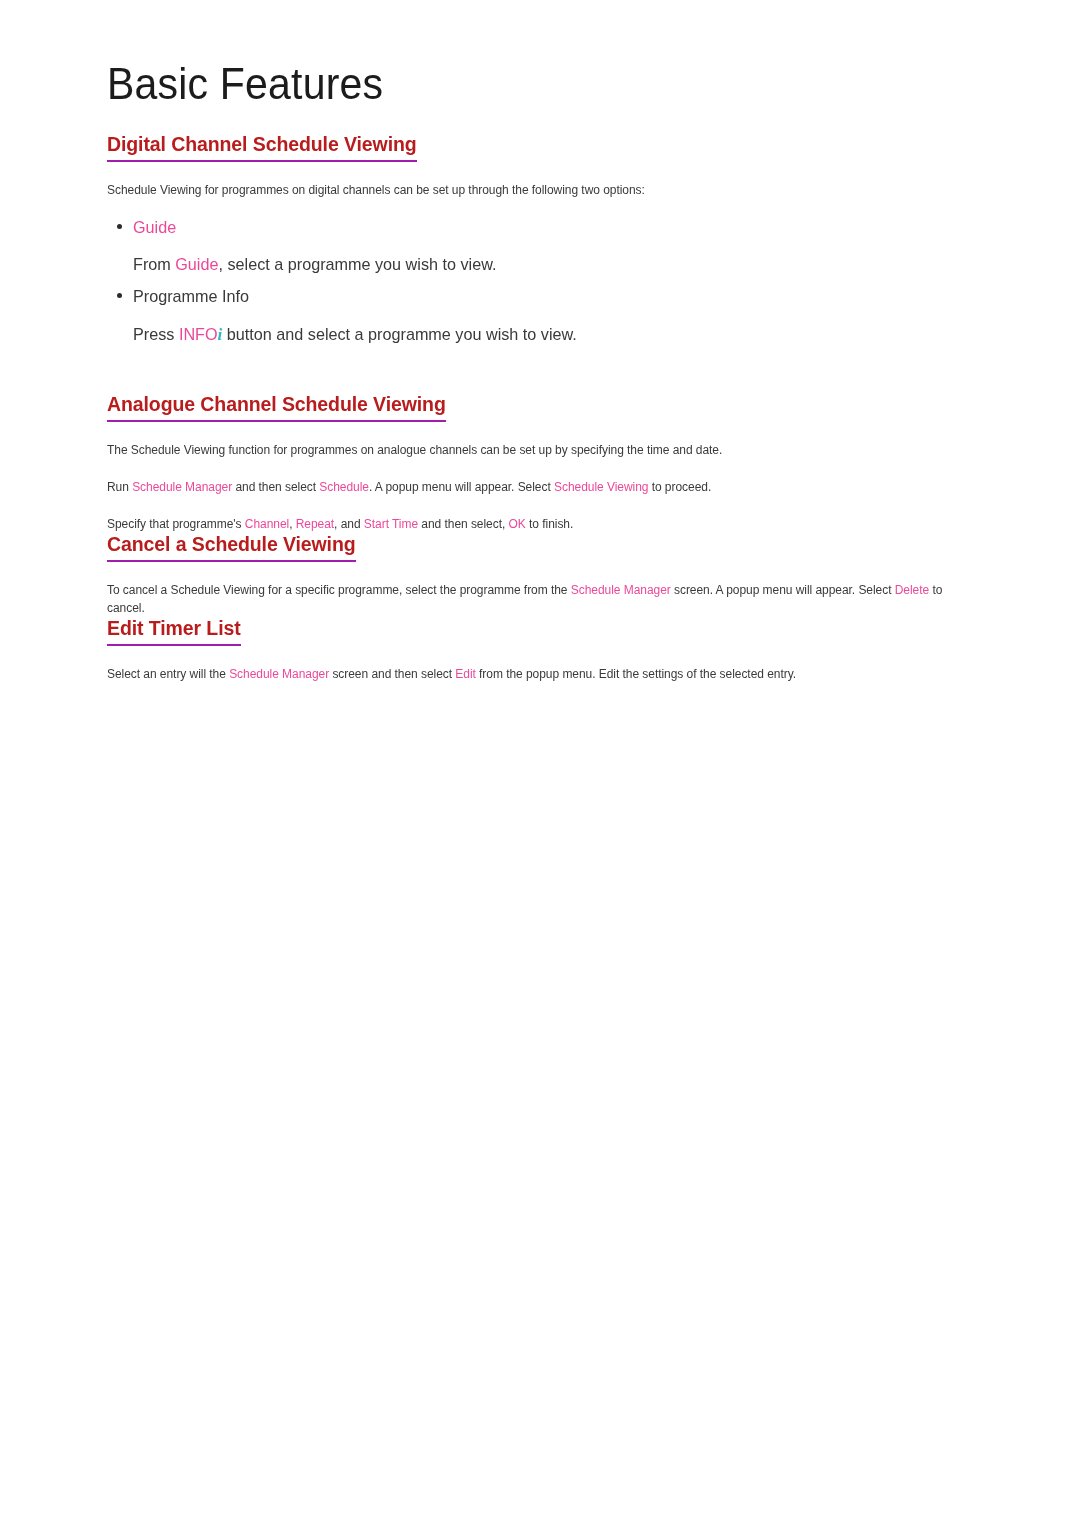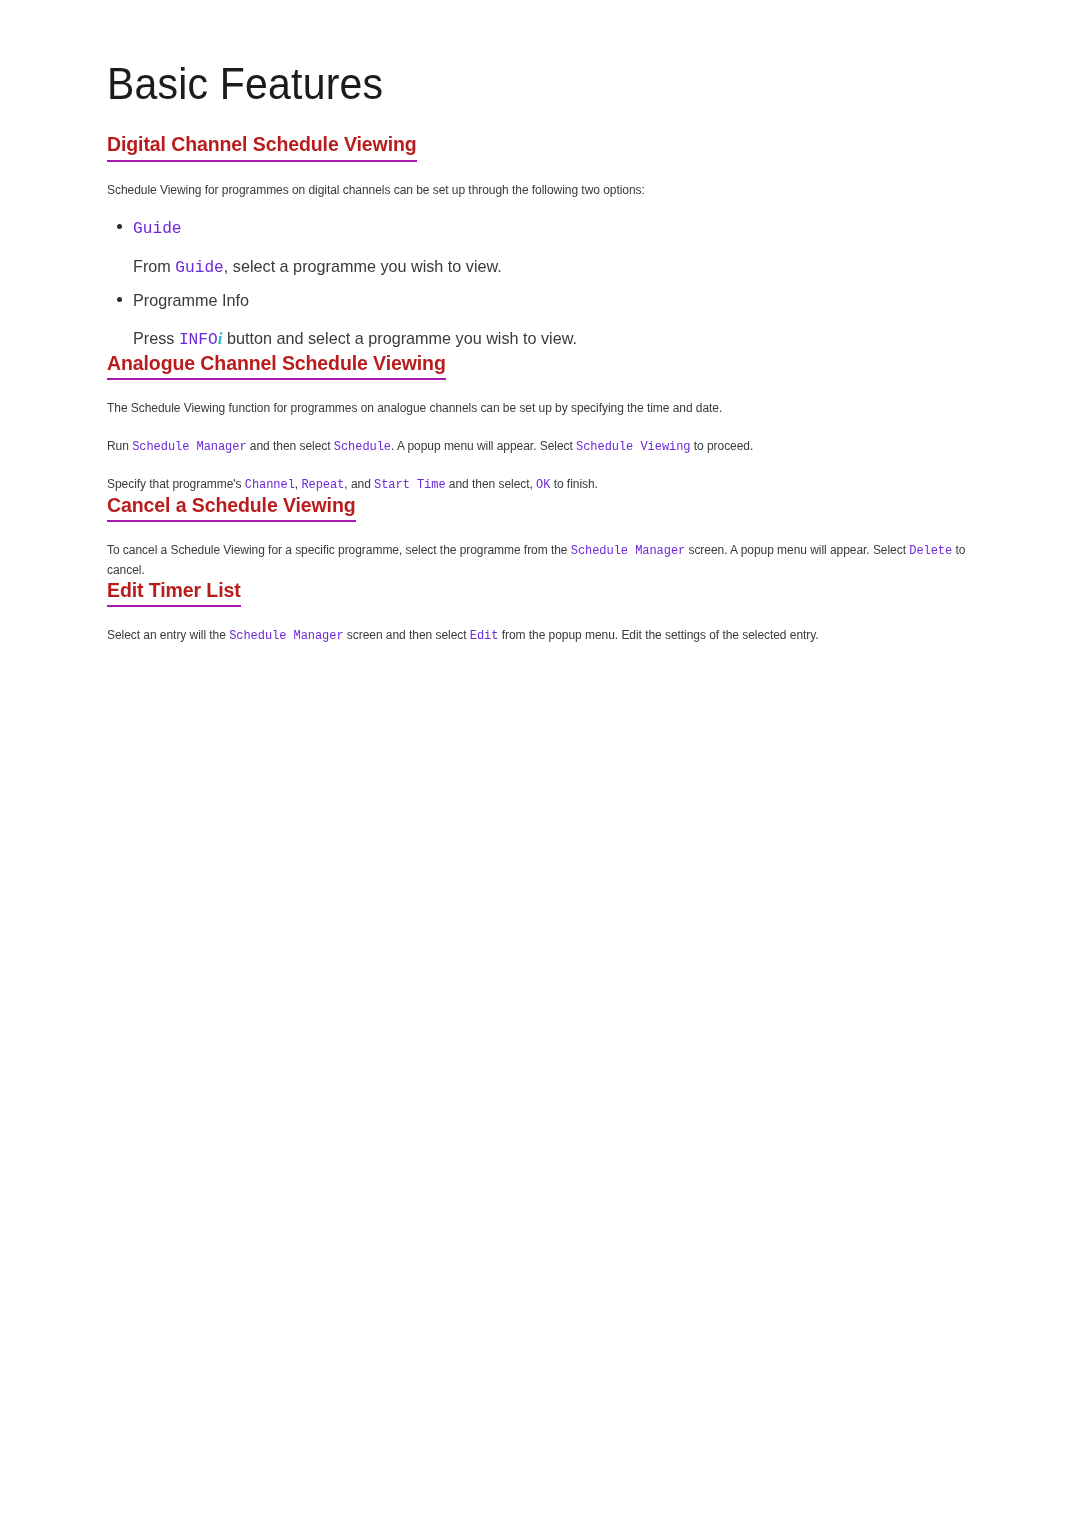--- a/index.html
+++ b/index.html
@@ -50,36 +50,35 @@
     font-weight: bold;
     color: #b91c1c;
     letter-spacing: -0.1px;
     line-height: 1.2;
     padding-bottom: 3px;
     border-bottom: 2px solid #a21caf;
     margin: 0;
   }
 
   .sec-gap-1 { margin-top: 0px; }
-  .sec-gap-2 { }
+  .sec-gap-2 { margin-top: 46px; }
   .sec-gap-3 { }
   .sec-gap-4 { }
 
   
   p.body {
     font-size: 12px;
     color: #3a3a3a;
     line-height: 1.52;
     margin: 19px 0 0 0;
     letter-spacing: -0.05px;
   }
 
   .cyan {
-    color: #6d28d9;
-    font-family: Liberation Mono, monospace;
+    color: #ec4899;
   }
 
   .info-i {
     font-family: "Liberation Serif", serif;
     font-style: italic;
     font-weight: bold;
     color: #2fb9c9;
     font-size: 17px;
   }
 

